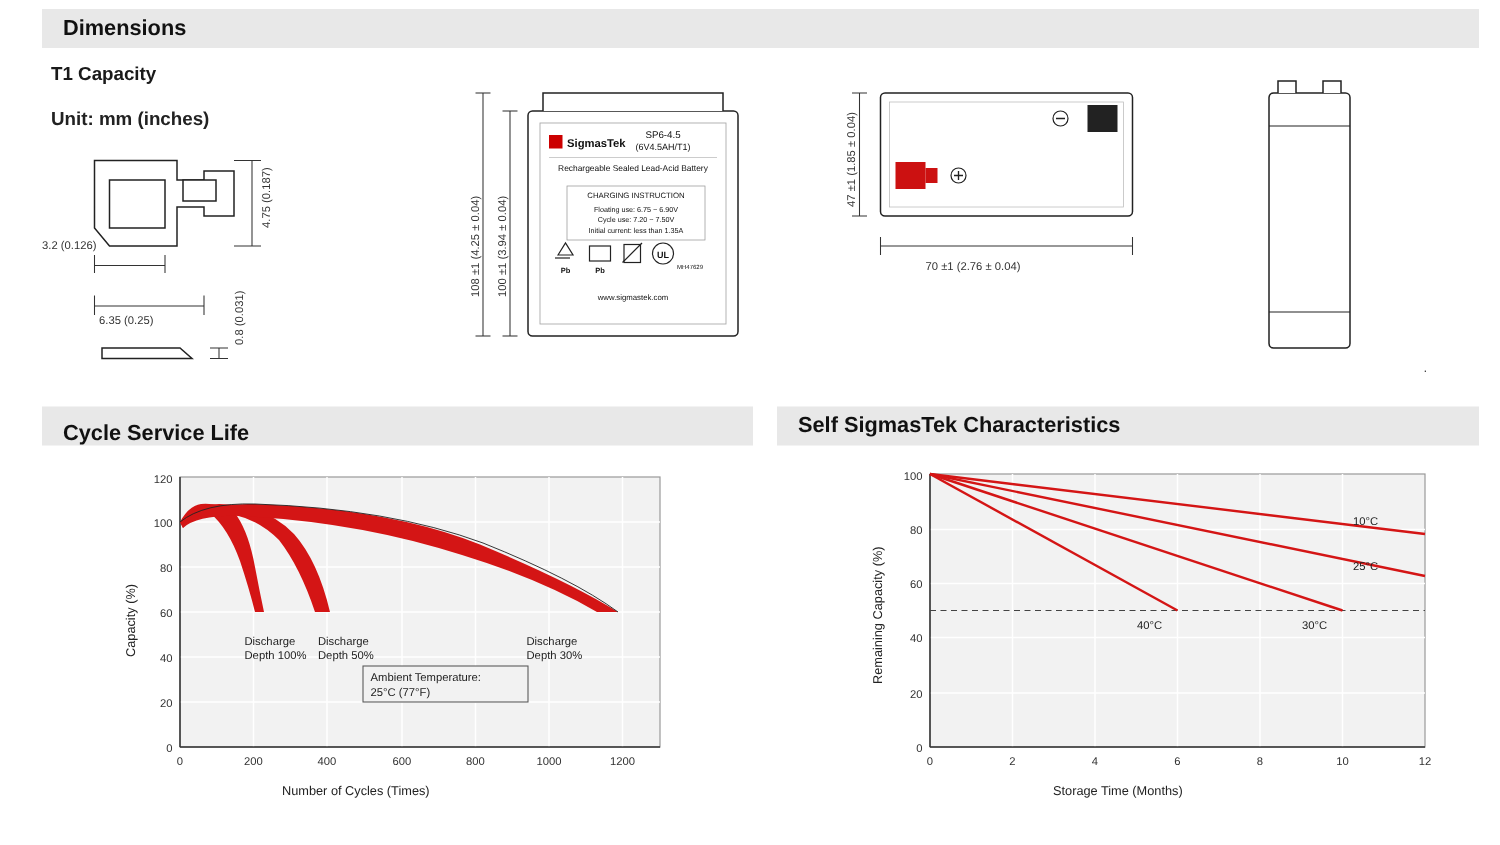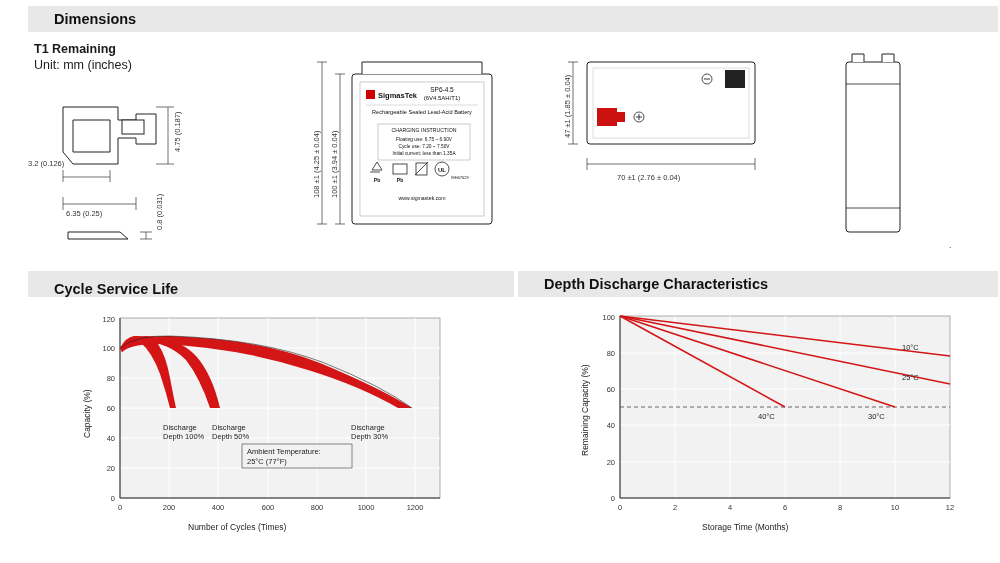--- a/index.html
+++ b/index.html
@@ -1,36 +1,36 @@
 <!DOCTYPE html>
 <html><head>
 <meta charset="utf-8">
 <style>
   html,body{margin:0;padding:0;}
   body{width:1000px;height:563px;background:#ffffff;font-family:"Liberation Sans",sans-serif;color:#1a1a1a;overflow:hidden;position:relative;}
-  .section-bar{background:#e8e8e8;height:26px;display:flex;align-items:center;padding-left:26px;font-weight:bold;font-size:14.5px;color:#111;}
+  .section-bar{background:#e8e8e8;height:26px;display:flex;align-items:center;padding-left:14px;font-weight:bold;font-size:14.5px;color:#111;}
   #dims-bar{position:absolute;left:28px;top:6px;width:944px;}
   #cycle-bar{position:absolute;left:28px;top:271px;width:460px;align-items:flex-end;}
   #self-bar{position:absolute;left:518px;top:271px;width:454px;}
   .sub-title{position:absolute;font-weight:bold;font-size:12.5px;}
   .sub-unit{position:absolute;font-size:12.5px;color:#222;}
   svg{display:block;}
   .axis-label{font-size:8.5px;fill:#222;font-family:"Liberation Sans",sans-serif;}
   .tick{font-size:7.5px;fill:#333;font-family:"Liberation Sans",sans-serif;}
   .ann{font-size:7.5px;fill:#222;font-family:"Liberation Sans",sans-serif;}
 </style>
 </head>
 <body>
 
 <div class="section-bar" id="dims-bar">
   <span>Dimensions</span>
 </div>
 
-<div class="sub-title" style="left:34px;top:42px;">T1 Remaining</div>
-<div class="sub-unit" style="left:34px;top:58px;">Unit: mm (inches)</div>
+<div class="sub-title" style="left:34px;top:42px;">T1 Capacity</div>
+<div class="sub-unit" style="left:34px;top:72px;font-weight:bold;">Unit: mm (inches)</div>
 
 <svg width="200" height="175" style="position:absolute;left:28px;top:82px;">
   <g fill="none" stroke="#222" stroke-width="1">
     <path d="M35 25 L90 25 L90 38 L108 38 L108 32 L128 32 L128 62 L108 62 L108 56 L90 56 L90 82 L45 82 L35 70 Z"></path>
     <rect x="94" y="38" width="22" height="14" fill="#fff" stroke="#222"></rect>
     <path d="M45 38 L82 38 L82 70 L45 70 Z" stroke="#222"></path>
   </g>
 
   <g stroke="#333" stroke-width="0.7">
     <line x1="140" y1="25" x2="140" y2="82"></line>
@@ -217,21 +217,21 @@
   <text class="ann" x="291" y="131">Depth 30%</text>
   <rect x="182" y="136" width="110" height="24" fill="#f2f2f2" stroke="#555" stroke-width="0.7"></rect>
   <text class="ann" x="187" y="146">Ambient Temperature:</text>
   <text class="ann" x="187" y="156">25°C (77°F)</text>
 
   <text class="axis-label" transform="translate(30,130) rotate(-90)">Capacity (%)</text>
   <text class="axis-label" x="128" y="222">Number of Cycles (Times)</text>
 </svg>
 
 <div class="section-bar" id="self-bar">
-  <span>Depth Discharge Characteristics</span>
+  <span>Self SigmasTek Characteristics</span>
 </div>
 
 <svg width="430" height="240" style="position:absolute;left:550px;top:308px;">
 
   <rect x="70" y="8" width="330" height="182" fill="#f2f2f2" stroke="#999" stroke-width="0.8"></rect>
   <g stroke="#ffffff" stroke-width="1">
     <line x1="125" y1="8" x2="125" y2="190"></line>
     <line x1="180" y1="8" x2="180" y2="190"></line>
     <line x1="235" y1="8" x2="235" y2="190"></line>
     <line x1="290" y1="8" x2="290" y2="190"></line>

